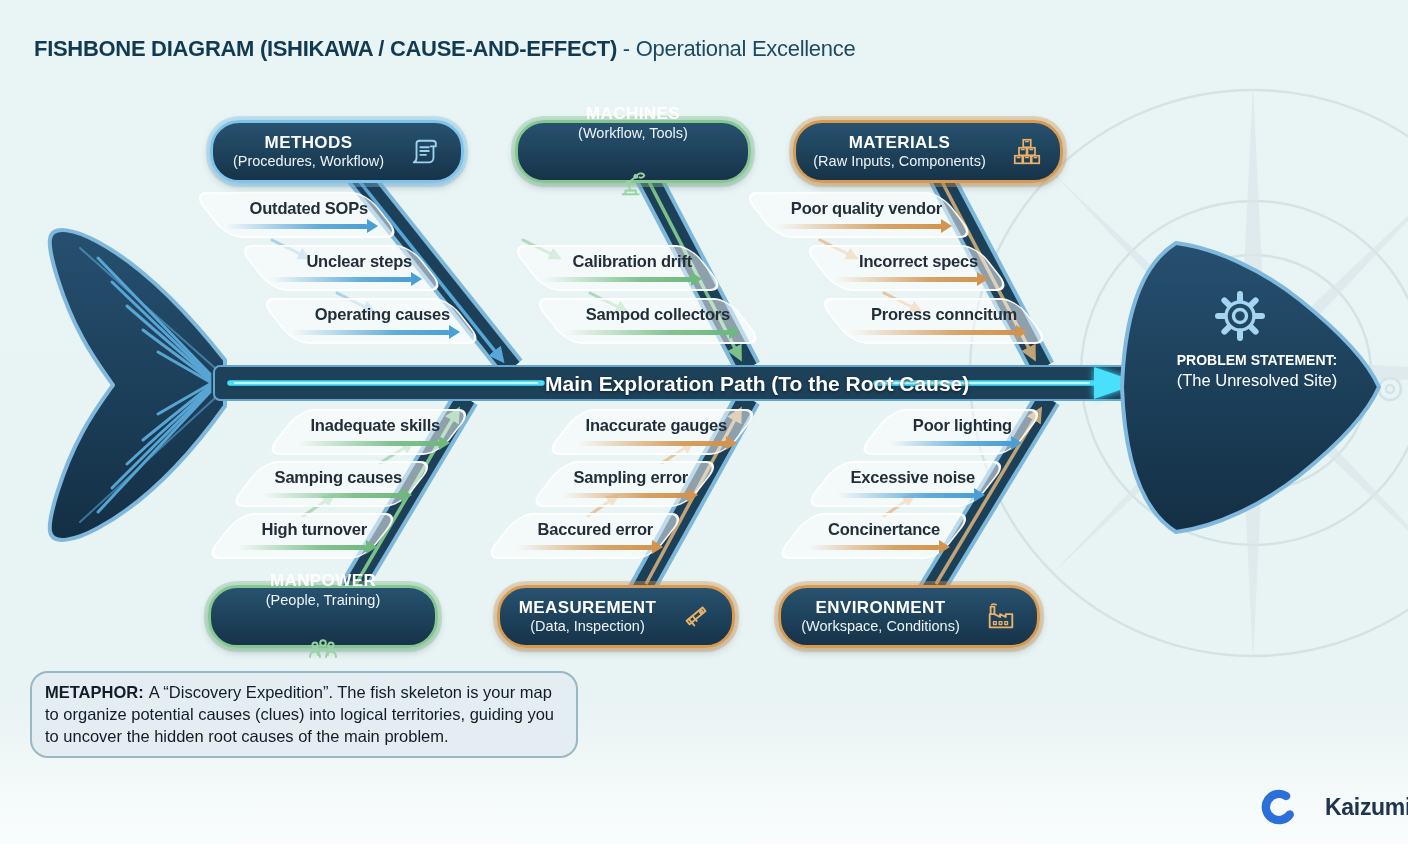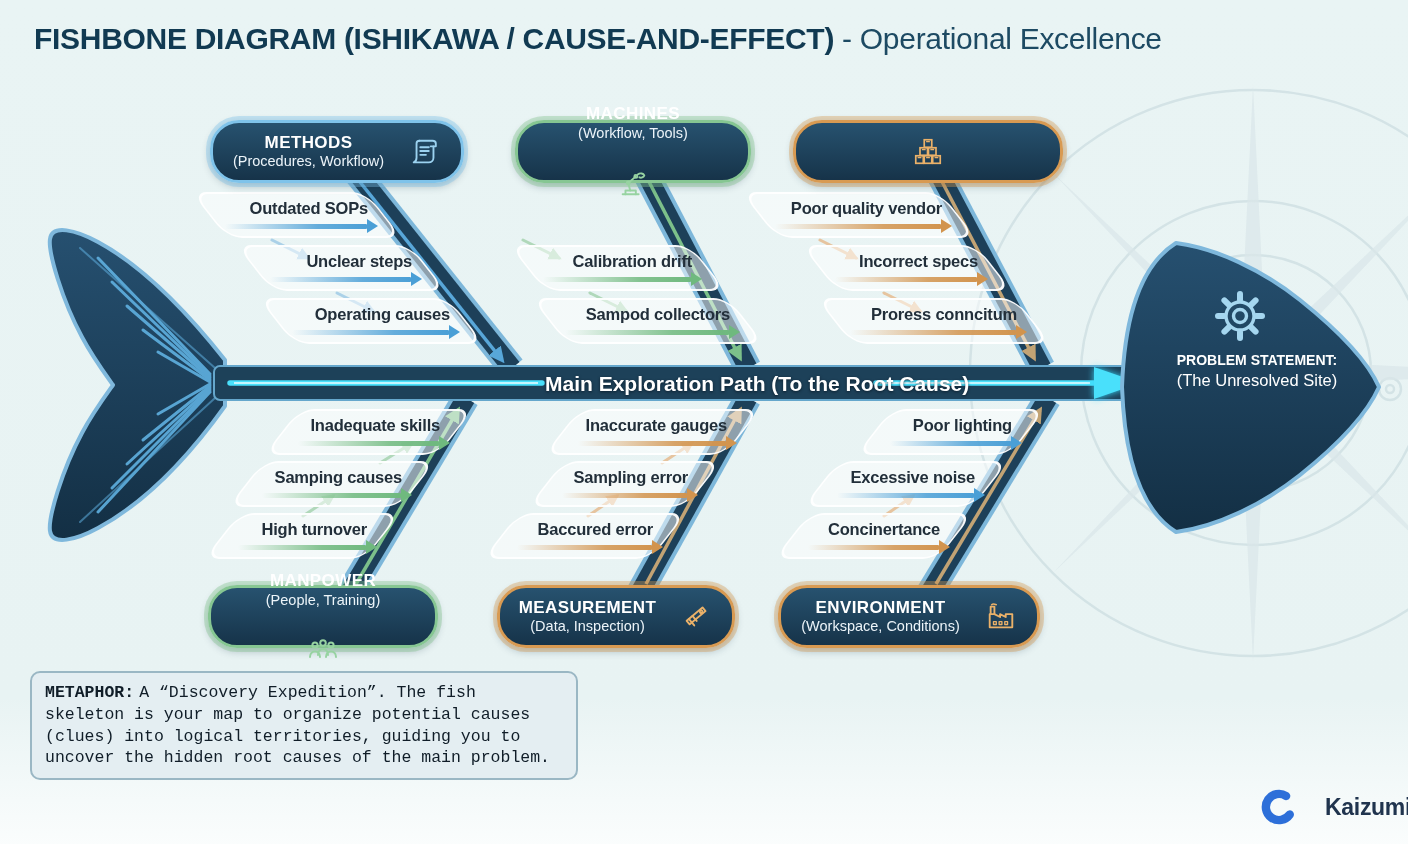--- a/index.html
+++ b/index.html
@@ -5,22 +5,22 @@
   html,body{margin:0;padding:0;background:#dfe9ec;}
   #stage{
     position:relative;width:1408px;height:851px;overflow:hidden;
     background:linear-gradient(180deg,#e9f4f4 0%,#e8f3f3 82%,#f3f9f9 92%,#fbfdfd 100%);
     font-family:"Liberation Sans",sans-serif;
   }
   #decor{position:absolute;left:0;top:0;z-index:1;}
   .bottom-strip{position:absolute;left:0;right:0;bottom:0;height:7px;background:#ffffff;z-index:4;}
 
   
-  .title{position:absolute;left:34px;top:22px;z-index:3;white-space:nowrap;
-         font-size:30px;letter-spacing:-0.3px;color:#113a52;}
+  .title{position:absolute;left:34px;top:36px;z-index:3;white-space:nowrap;
+         font-size:22px;letter-spacing:-0.3px;color:#113a52;}
   .title .main{font-weight:700;}
   .title .suffix{font-weight:400;color:#1d4a63;}
 
   
   .pill{position:absolute;height:57px;border-radius:29px;z-index:3;
         display:flex;align-items:center;justify-content:center;gap:25px;
         background:linear-gradient(180deg,#27526f 0%,#163349 100%);
         border:3px solid #7fc3ea;}
   .pill-blue  {border-color:#7fc3ea;box-shadow:0 0 0 4px rgba(127,195,234,.38),0 3px 8px rgba(20,50,70,.30);}
   .pill-green {border-color:#86c692;box-shadow:0 0 0 4px rgba(134,198,146,.40),0 3px 8px rgba(20,50,70,.30);flex-direction:column;}
@@ -53,22 +53,22 @@
         text-shadow:0 1px 3px rgba(0,10,20,.65);}
 
   
   .gear-wrap{position:absolute;left:1213px;top:289px;z-index:3;}
   .problem{position:absolute;left:1146px;top:352px;width:222px;z-index:3;text-align:center;color:#fff;}
   .problem .heading{font-weight:700;font-size:14px;line-height:1.28;}
   .problem .body,.problem .note{font-weight:500;font-size:16.5px;line-height:1.3;}
 
   
   .metaphor{position:absolute;left:30px;top:671px;width:518px;z-index:3;
-        background:#e4eef2;border:2px solid #9ab7c4;border-radius:10px;
-        padding:9px 13px;font-size:16.5px;line-height:1.32;color:#101d28;font-family:Liberation Mono, monospace;}
+        background:#e4eef2;border:2px solid #9ab7c4;border-radius:18px;
+        padding:9px 13px;font-size:16.5px;line-height:1.32;color:#101d28;}
   .metaphor b{font-weight:700;margin-right:5px;}
 
   
   .brand{position:absolute;left:1258px;top:786px;z-index:3;display:flex;align-items:center;gap:25px;}
   .brand .name{font-weight:700;font-size:23px;letter-spacing:-0.3px;color:#20344e;}
 </style>
 </head>
 <body>
 
 <div id="stage">
@@ -233,20 +233,24 @@
           <path d="M9 29v-4h11v4"></path>
         <path d="M14 25l-2-8 8-7"></path>
         <circle cx="12" cy="17" r="1.6"></circle>
           <circle cx="20" cy="10" r="1.6"></circle>
         <path d="M22 8c3-2.2 6-1 7 1-1 2-3.2 3-5.2 2"></path>
       </g>
     </svg>
   </div>
 
   <div class="pill pill-orange" style="left:793px;top:120px;width:264px">
+    <div class="txt">
+      <div class="name">MATERIALS</div>
+      <div class="sub">(Raw Inputs, Components)</div>
+    </div>
     <svg class="picon" width="32" height="32" viewBox="0 0 34 34">
       <g fill="none" stroke="#eab169" stroke-width="1.8">
         <rect x="4" y="21" width="8" height="8"></rect>
           <rect x="13" y="21" width="8" height="8"></rect>
           <rect x="22" y="21" width="8" height="8"></rect>
         <rect x="8.5" y="12.5" width="8" height="8"></rect>
           <rect x="17.5" y="12.5" width="8" height="8"></rect>
         <rect x="13" y="4" width="8" height="8"></rect>
         <path d="M6 23h4M15 23h4M24 23h4M10.5 14.5h4M19.5 14.5h4M15 6h4" stroke-width="1.2"></path>
       </g>

